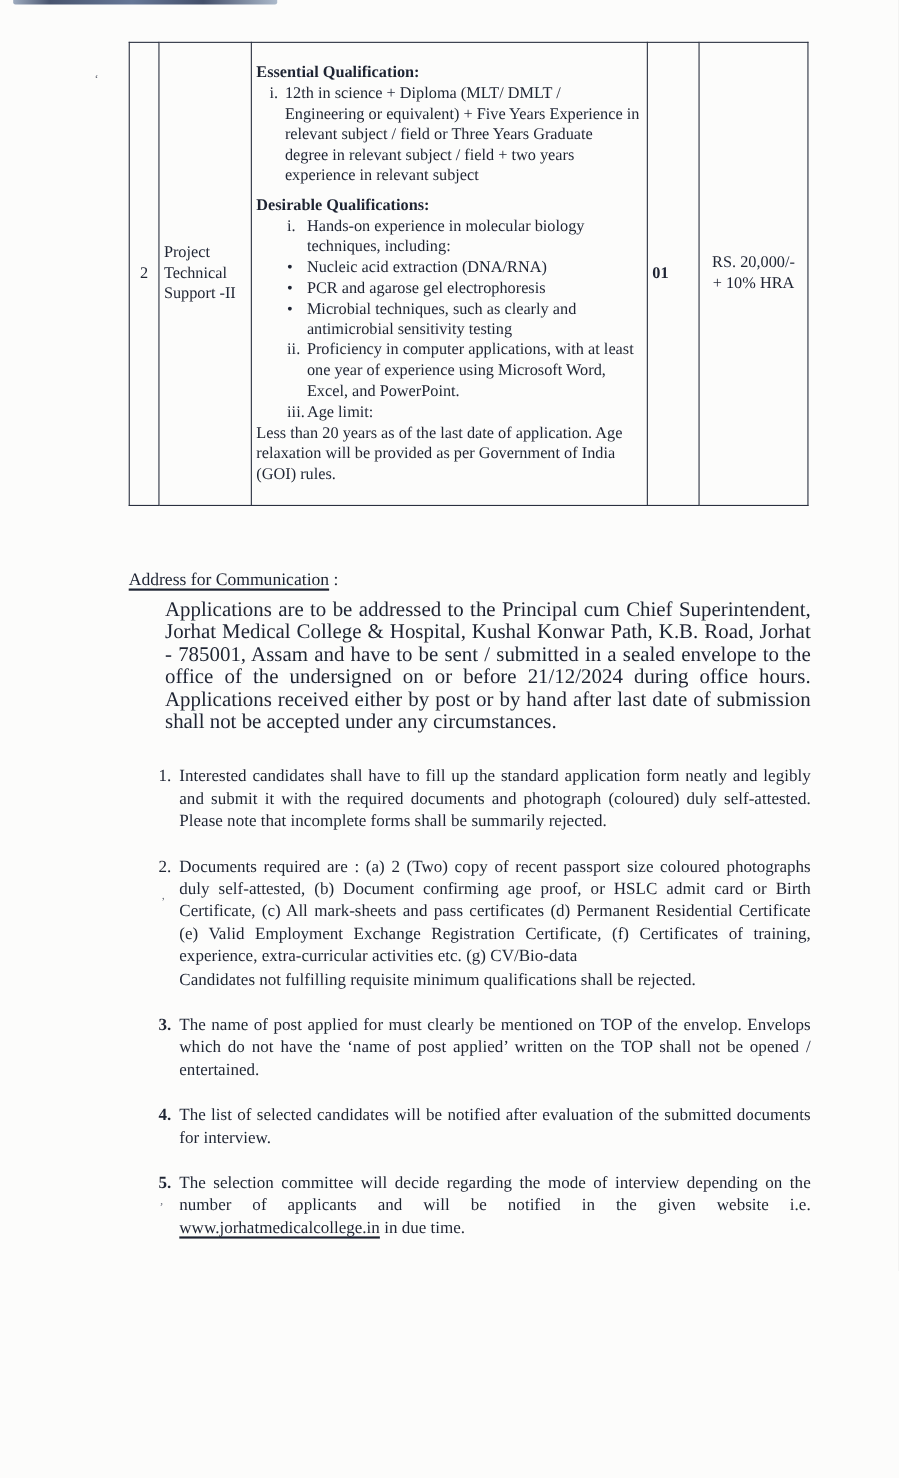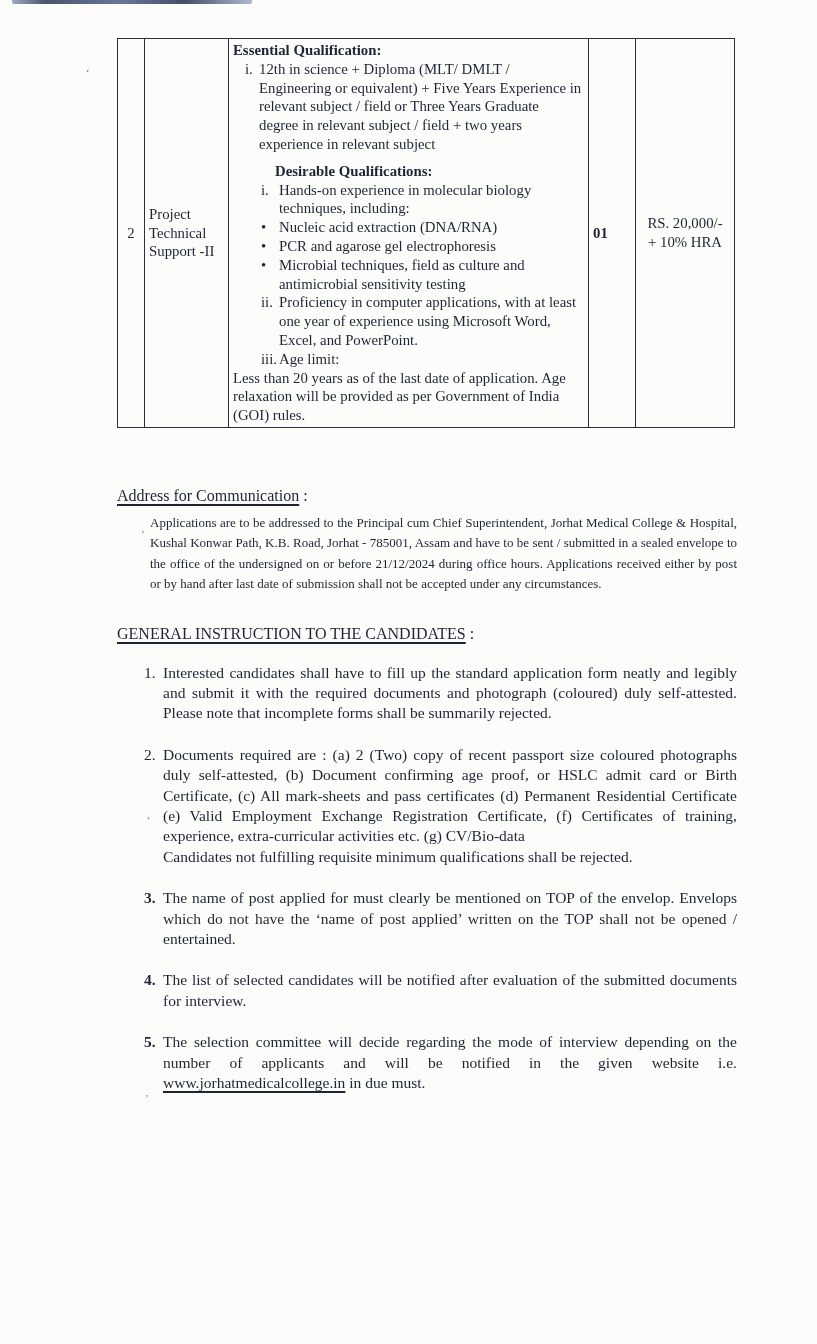--- a/index.html
+++ b/index.html
@@ -6,39 +6,39 @@
   html,body{margin:0;padding:0;background:#e8e8e8;}
   .page{position:relative;width:817px;height:1344px;margin:0 auto;background:#fcfcfb;
         font-family:"Liberation Serif",serif;color:#1e2433;overflow:hidden;}
   
   .band{position:absolute;top:0;left:12px;width:240px;height:4px;
         background:linear-gradient(90deg,#93a2b8,#35425f 14%,#56698c 45%,#2f3c5a 72%,#a4b3c6);
         border-radius:0 0 2px 2px;opacity:.9;}
   
   table.doc{border-collapse:collapse;table-layout:fixed;margin:38px 0 0 117px;width:617px;
             font-size:14.8px;line-height:18.8px;}
-  table.doc td{border:1.6px solid #2a3040;padding:2px 4px;vertical-align:middle;}
+  table.doc td{border:1.6px solid #2a3040;padding:18px 4px;vertical-align:middle;}
   td.c-sl{text-align:center;}
   td.c-post{padding-left:6px;}
   td.c-qual{vertical-align:top;padding:2px 3px 2px 4px;}
   td.c-num{text-align:left;font-weight:bold;}
   td.c-sal{padding-left:8px;text-align:center;}
   .qhead{font-weight:bold;}
   .qi{display:flex;}
   .qi .m{flex:0 0 14px;}
   .qi .t{flex:1;padding-right:2px;}
   .qi-e .m{flex:0 0 14px;margin-left:12px;}
   .qi-d .m{flex:0 0 18px;margin-left:28px;}
-  .gap-top{margin-top:8px;margin-left:42px;}
+  .gap-top{margin-top:8px;}
   .b{font-weight:normal;}
   .u{text-decoration:underline;text-decoration-thickness:1.5px;text-underline-offset:2.5px;}
   
   .sec-addr{margin:58px 0 0 117px;width:620px;}
   .sec-head{font-size:16px;font-weight:bold;line-height:20px;}
-  .addr-para{margin:7px 0 0 33px;text-align:justify;font-size:13px;line-height:20.4px;}
+  .addr-para{margin:7px 0 0 33px;text-align:justify;font-size:19px;line-height:20.4px;}
   .sec-ins{margin:29px 0 0 117px;width:620px;}
   .ins-list{margin-top:19px;font-size:15.5px;}
   .ins-item{display:flex;margin-bottom:21px;}
   .ins-item .num{flex:0 0 19px;margin-left:27px;line-height:20.4px;}
   .ins-item .body{flex:1;text-align:justify;line-height:20.4px;}
   .num-b{font-weight:bold;}
   .extra-gap{margin-top:13px;}
   
   .speck{position:absolute;font-size:11px;color:#4a4f5c;opacity:.8;}
 </style>
@@ -75,21 +75,21 @@
         <div class="qi qi-d">
           <span class="m">•</span>
           <span class="t">Nucleic acid extraction (DNA/RNA)</span>
         </div>
         <div class="qi qi-d">
           <span class="m">•</span>
           <span class="t">PCR and agarose gel electrophoresis</span>
         </div>
         <div class="qi qi-d">
           <span class="m">•</span>
-          <span class="t">Microbial techniques, field as culture and antimicrobial sensitivity testing</span>
+          <span class="t">Microbial techniques, such as clearly and antimicrobial sensitivity testing</span>
         </div>
         <div class="qi qi-d">
           <span class="m b">ii.</span>
           <span class="t">Proficiency in computer applications, with at least one year of experience using Microsoft Word, Excel, and PowerPoint.</span>
         </div>
         <div class="qi qi-d">
           <span class="m b">iii.</span>
           <span class="t b">Age limit:</span>
         </div>
         <div>Less than 20 years as of the last date of application. Age relaxation will be provided as per Government of India (GOI) rules.</div>
@@ -102,41 +102,40 @@
     </tr>
   </tbody>
     </table>
 
   <div class="sec-addr">
     <div class="sec-head"><span class="b u">Address for Communication</span><span class="b"> :</span></div>
     <div class="addr-para"><span>Applications are to be addressed to the </span><span class="b">Principal cum Chief Superintendent, Jorhat Medical College &amp; Hospital, Kushal Konwar Path, K.B. Road, Jorhat - 785001, Assam</span><span> and have to be sent / submitted in a sealed envelope to the office of the undersigned </span><span class="b">on or before 21/12/2024</span><span> during office hours. Applications received either by post or by hand after last date of submission shall not be accepted under any circumstances.</span></div>
   </div>
 
   <div class="sec-ins">
-    <div class="sec-head"><span class="b u">GENERAL INSTRUCTION TO THE CANDIDATES</span><span class="b"> :</span></div>
     <div class="ins-list">
       <div class="ins-item">
         <span class="num">1.</span>
         <div class="body"><span>Interested candidates shall have to fill up the standard application form neatly and legibly and submit it with the required documents and photograph (coloured) duly self-attested.  </span><span class="b">Please note that incomplete forms shall be summarily rejected.</span></div>
       </div>
       <div class="ins-item">
         <span class="num">2.</span>
         <div class="body"><span class="b">Documents required are : (a) </span><span>2 (Two) copy of recent passport size coloured photographs duly self-attested, </span><span class="b">(b)</span><span> Document confirming age proof, or HSLC admit card or Birth Certificate, </span><span class="b">(c)</span><span> All mark-sheets and pass certificates </span><span class="b">(d)</span><span> Permanent Residential Certificate </span><span class="b">(e)</span><span> Valid Employment Exchange Registration Certificate, </span><span class="b">(f)</span><span> Certificates of training, experience, extra-curricular activities etc. </span><span class="b">(g)</span><span> CV/Bio-data</span><br><span class="b">Candidates not fulfilling requisite minimum qualifications shall be rejected.</span></div>
       </div>
       <div class="ins-item">
         <span class="num num-b">3.</span>
         <div class="body"><span class="b">The name of post applied for must clearly be mentioned on TOP of the envelop. Envelops which do not have the ‘name of post applied’ written on the TOP shall not be opened / entertained.</span></div>
       </div>
       <div class="ins-item">
         <span class="num num-b">4.</span>
         <div class="body"><span class="b">The list of selected candidates will be notified after evaluation of the submitted documents for interview.</span></div>
       </div>
       <div class="ins-item extra-gap">
         <span class="num num-b">5.</span>
-        <div class="body"><span class="b">The selection committee will decide regarding the mode of interview depending on the number of applicants and will be notified in the given website i.e. </span><span class="b u">www.jorhatmedicalcollege.in</span><span class="b"> in due must.</span></div>
+        <div class="body"><span class="b">The selection committee will decide regarding the mode of interview depending on the number of applicants and will be notified in the given website i.e. </span><span class="b u">www.jorhatmedicalcollege.in</span><span class="b"> in due time.</span></div>
       </div>
     </div>
   </div>
 
   <span class="speck" style="left:86px;top:66px;">ʻ</span>
   <span class="speck" style="left:141px;top:528px;">’</span>
   <span class="speck" style="left:147px;top:808px;">,</span>
   <span class="speck" style="left:145px;top:1092px;">’</span>
 
 </div>

